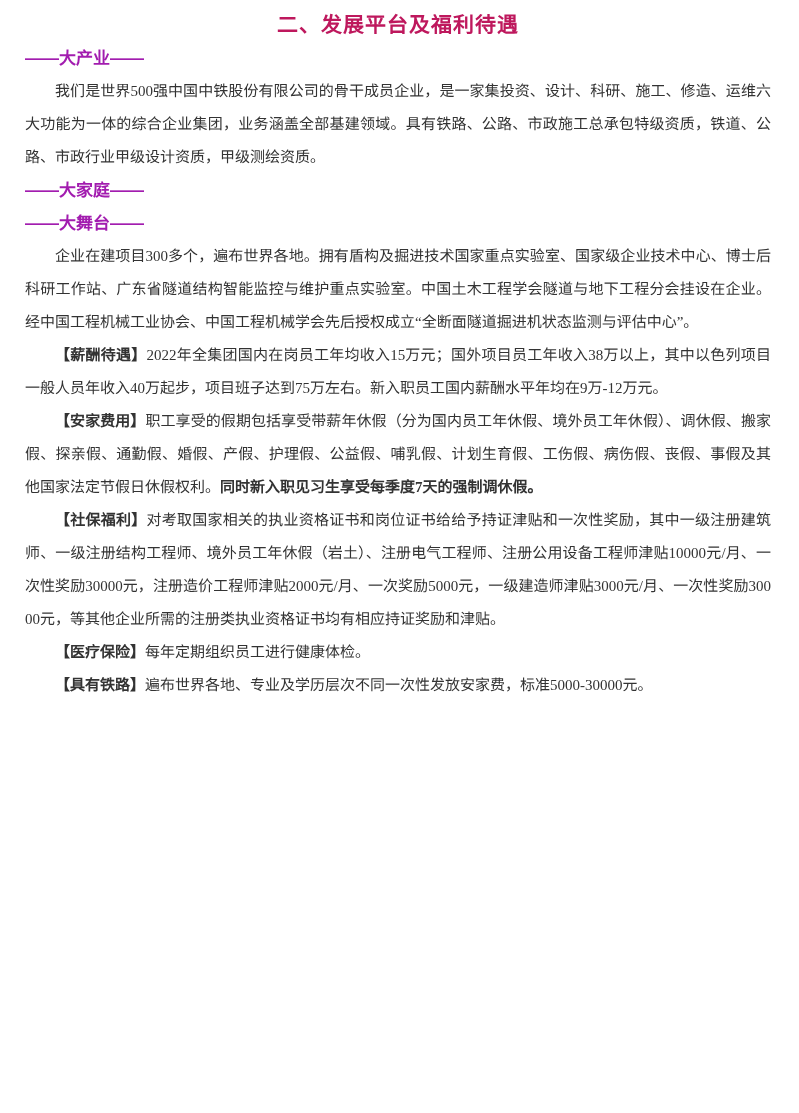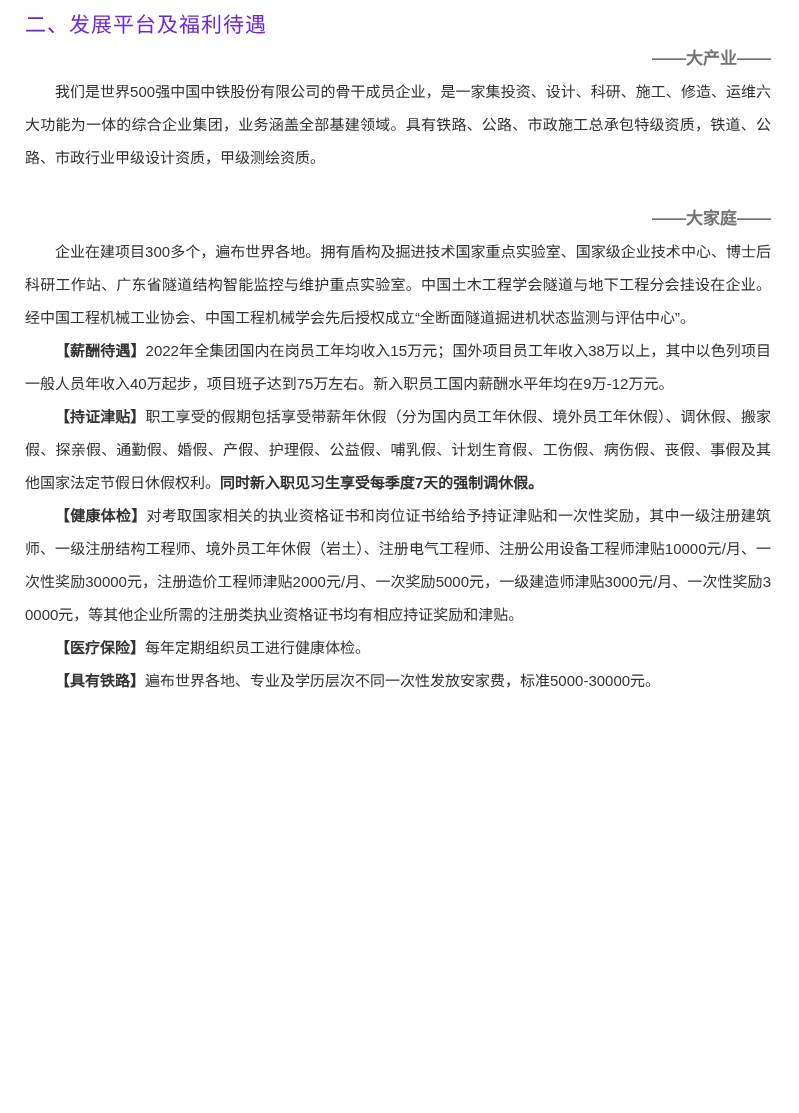--- a/index.html
+++ b/index.html
@@ -15,73 +15,75 @@
     color: #333333;
   }
   .page {
     padding: 8px 28px 0 25px;
   }
   .doc-title {
     margin: 0;
     padding-top: 2px;
     font-size: 21px;
     line-height: 30px;
-    font-weight: normal;
-    color: #6d28d9;
+    font-weight: bold;
+    text-align: center;
+    color: #be185d;
     letter-spacing: 1px;
   }
   .sec-heading {
     margin: 0;
     font-size: 17px;
     line-height: 33px;
     font-weight: bold;
-    text-align: right;
-    color: #737373;
+    text-align: left;
+    color: #a21caf;
   }
   .sec-heading.gap {
-    margin-top: 28px;
   }
   .sec-heading.first {
     margin-top: 2px;
   }
   .para {
     margin: 0;
     font-size: 15px;
     line-height: 33px;
     text-align: justify;
     text-justify: inter-character;
     text-indent: 2em;
     color: #333333;
     word-break: break-all;
+    font-family: Liberation Serif, serif;
   }
   .b {
     font-weight: bold;
     margin-top: 30px;
   }
 </style>
 </head>
 <body>
 
 <div class="page">
 
   <h1 class="doc-title">二、发展平台及福利待遇</h1>
 
   <h2 class="sec-heading first">——大产业——</h2>
   <p class="para"><span>我们是世界500强中国中铁股份有限公司的骨干成员企业，是一家集投资、设计、科研、施工、修造、运维六大功能为一体的综合企业集团，业务涵盖全部基建领域。具有铁路、公路、市政施工总承包特级资质，铁道、公路、市政行业甲级设计资质，甲级测绘资质。</span></p>
 
 
   <h2 class="sec-heading gap">——大家庭——</h2>
 
+  <h2 class="sec-heading gap">——大舞台——</h2>
   <p class="para"><span>企业在建项目300多个，遍布世界各地。拥有盾构及掘进技术国家重点实验室、国家级企业技术中心、博士后科研工作站、广东省隧道结构智能监控与维护重点实验室。中国土木工程学会隧道与地下工程分会挂设在企业。经中国工程机械工业协会、中国工程机械学会先后授权成立“全断面隧道掘进机状态监测与评估中心”。</span></p>
 
 
   <p class="para"><span class="b">【薪酬待遇】</span><span>2022年全集团国内在岗员工年均收入15万元；国外项目员工年收入38万以上，其中以色列项目一般人员年收入40万起步，项目班子达到75万左右。新入职员工国内薪酬水平年均在9万-12万元。</span></p>
 
 
-  <p class="para"><span class="b">【持证津贴】</span><span>职工享受的假期包括享受带薪年休假（分为国内员工年休假、境外员工年休假）、调休假、搬家假、探亲假、通勤假、婚假、产假、护理假、公益假、哺乳假、计划生育假、工伤假、病伤假、丧假、事假及其他国家法定节假日休假权利。</span><span class="b">同时新入职见习生享受每季度7天的强制调休假。</span></p>
+  <p class="para"><span class="b">【安家费用】</span><span>职工享受的假期包括享受带薪年休假（分为国内员工年休假、境外员工年休假）、调休假、搬家假、探亲假、通勤假、婚假、产假、护理假、公益假、哺乳假、计划生育假、工伤假、病伤假、丧假、事假及其他国家法定节假日休假权利。</span><span class="b">同时新入职见习生享受每季度7天的强制调休假。</span></p>
 
-  <p class="para"><span class="b">【健康体检】</span><span>对考取国家相关的执业资格证书和岗位证书给给予持证津贴和一次性奖励，其中一级注册建筑师、一级注册结构工程师、境外员工年休假（岩土）、注册电气工程师、注册公用设备工程师津贴10000元/月、一次性奖励30000元，注册造价工程师津贴2000元/月、一次奖励5000元，一级建造师津贴3000元/月、一次性奖励30000元，等其他企业所需的注册类执业资格证书均有相应持证奖励和津贴。</span></p>
+  <p class="para"><span class="b">【社保福利】</span><span>对考取国家相关的执业资格证书和岗位证书给给予持证津贴和一次性奖励，其中一级注册建筑师、一级注册结构工程师、境外员工年休假（岩土）、注册电气工程师、注册公用设备工程师津贴10000元/月、一次性奖励30000元，注册造价工程师津贴2000元/月、一次奖励5000元，一级建造师津贴3000元/月、一次性奖励30000元，等其他企业所需的注册类执业资格证书均有相应持证奖励和津贴。</span></p>
 
   <p class="para"><span class="b">【医疗保险】</span><span>每年定期组织员工进行健康体检。</span></p>
 
   <p class="para"><span class="b">【具有铁路】</span><span>遍布世界各地、专业及学历层次不同一次性发放安家费，标准5000-30000元。</span></p>
 
 </div>
 
 </body></html>

